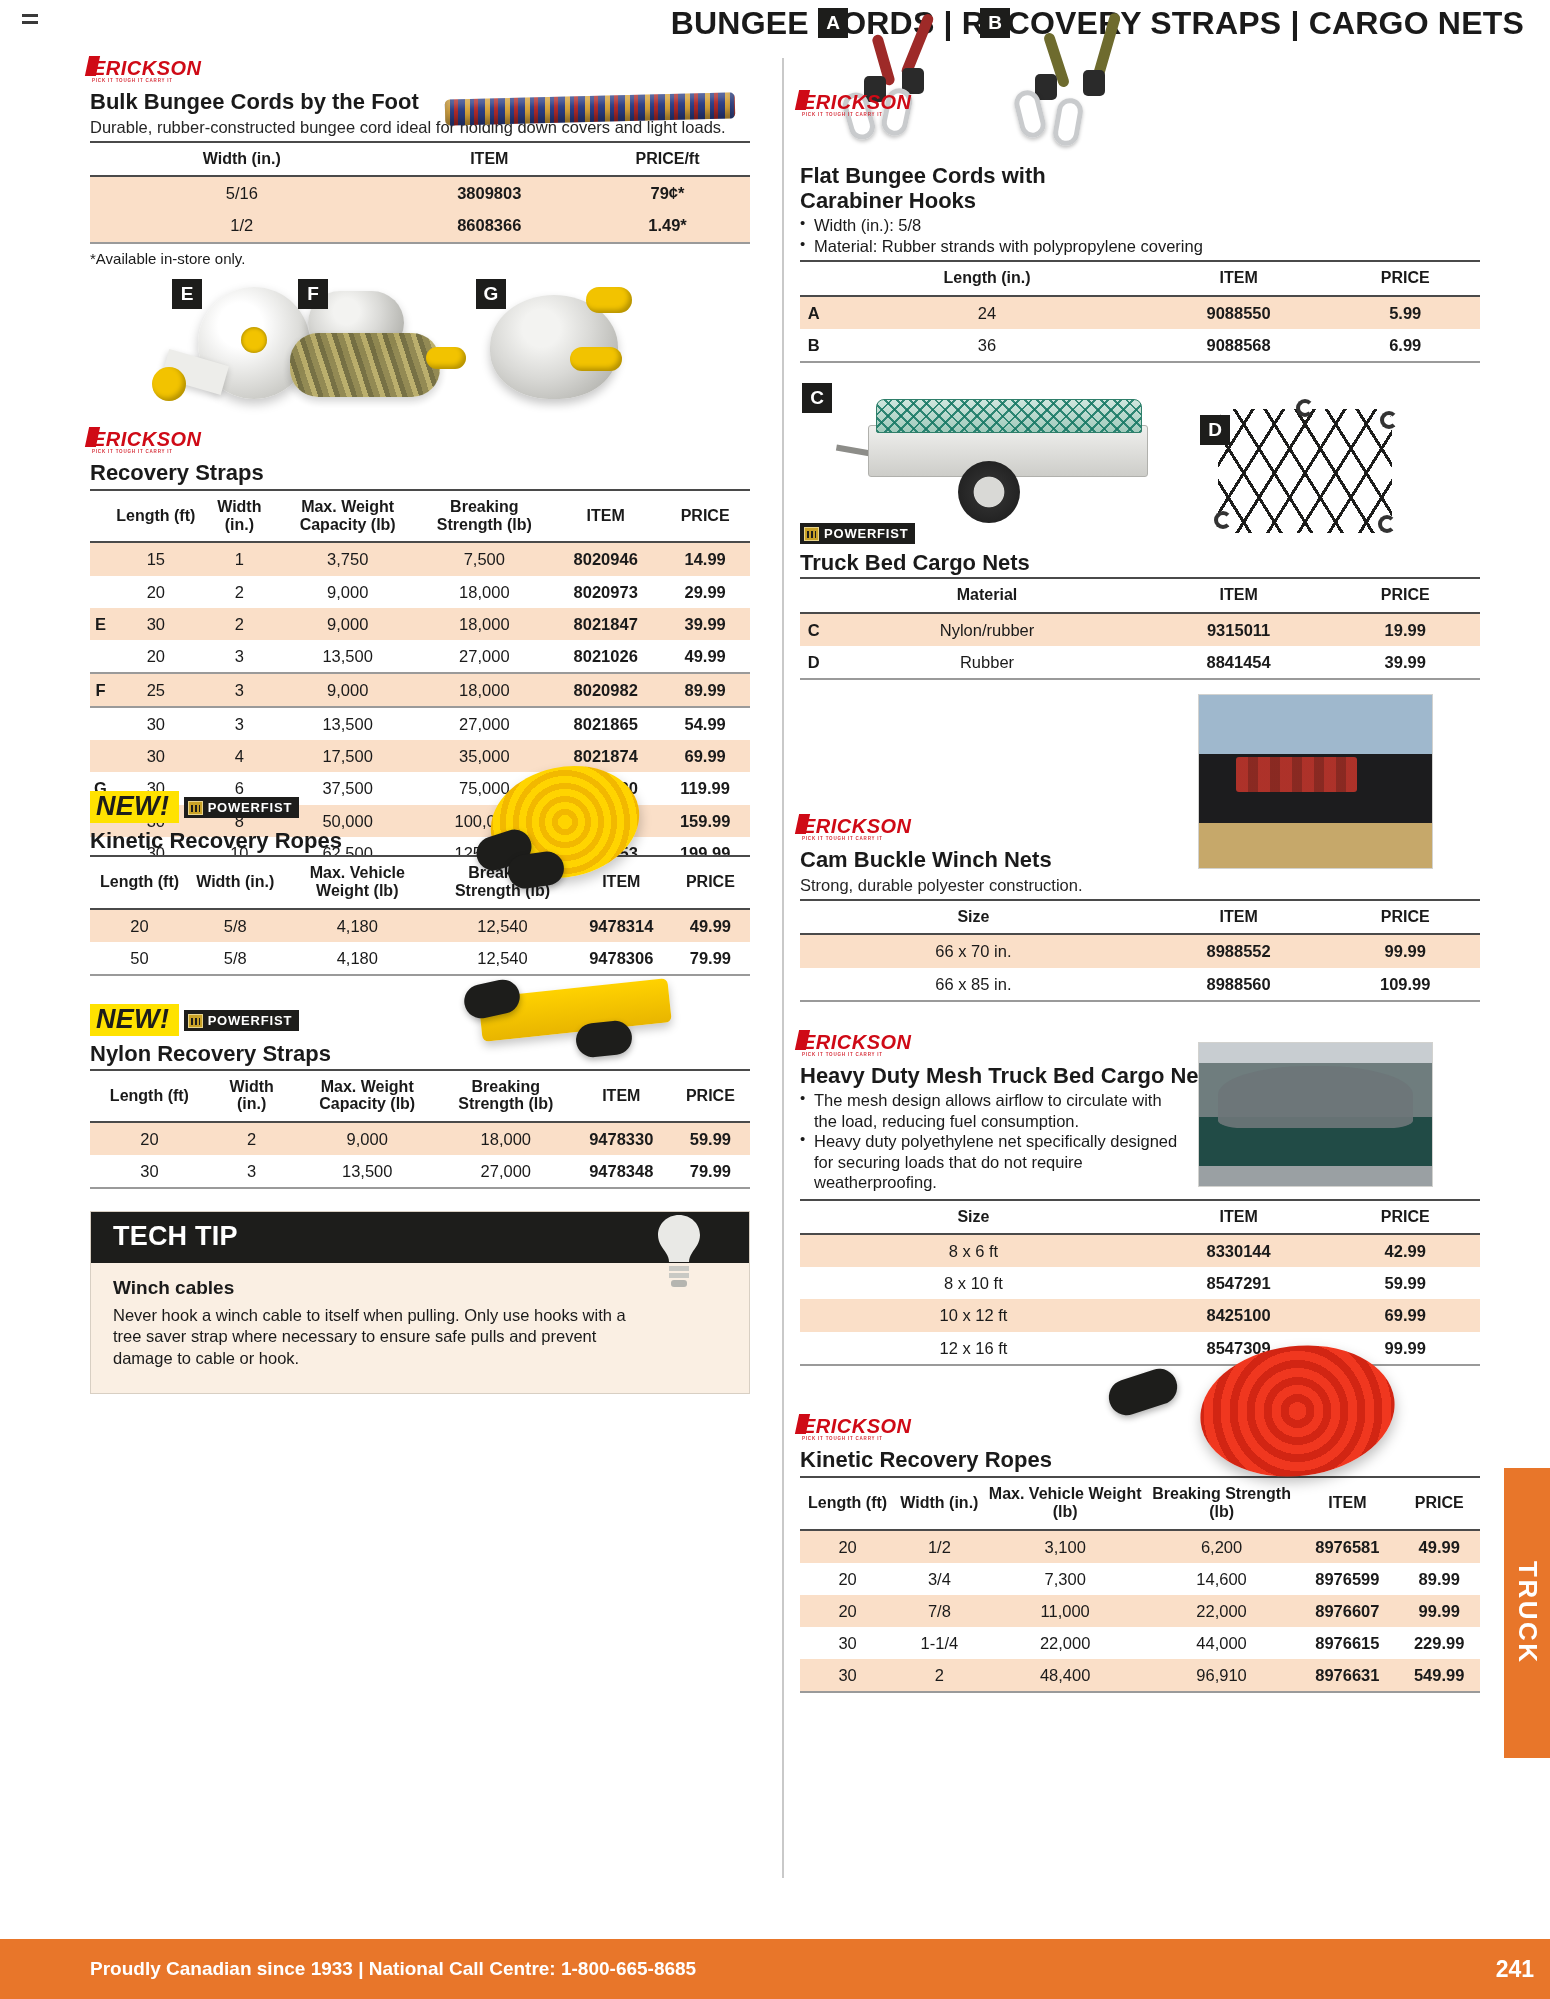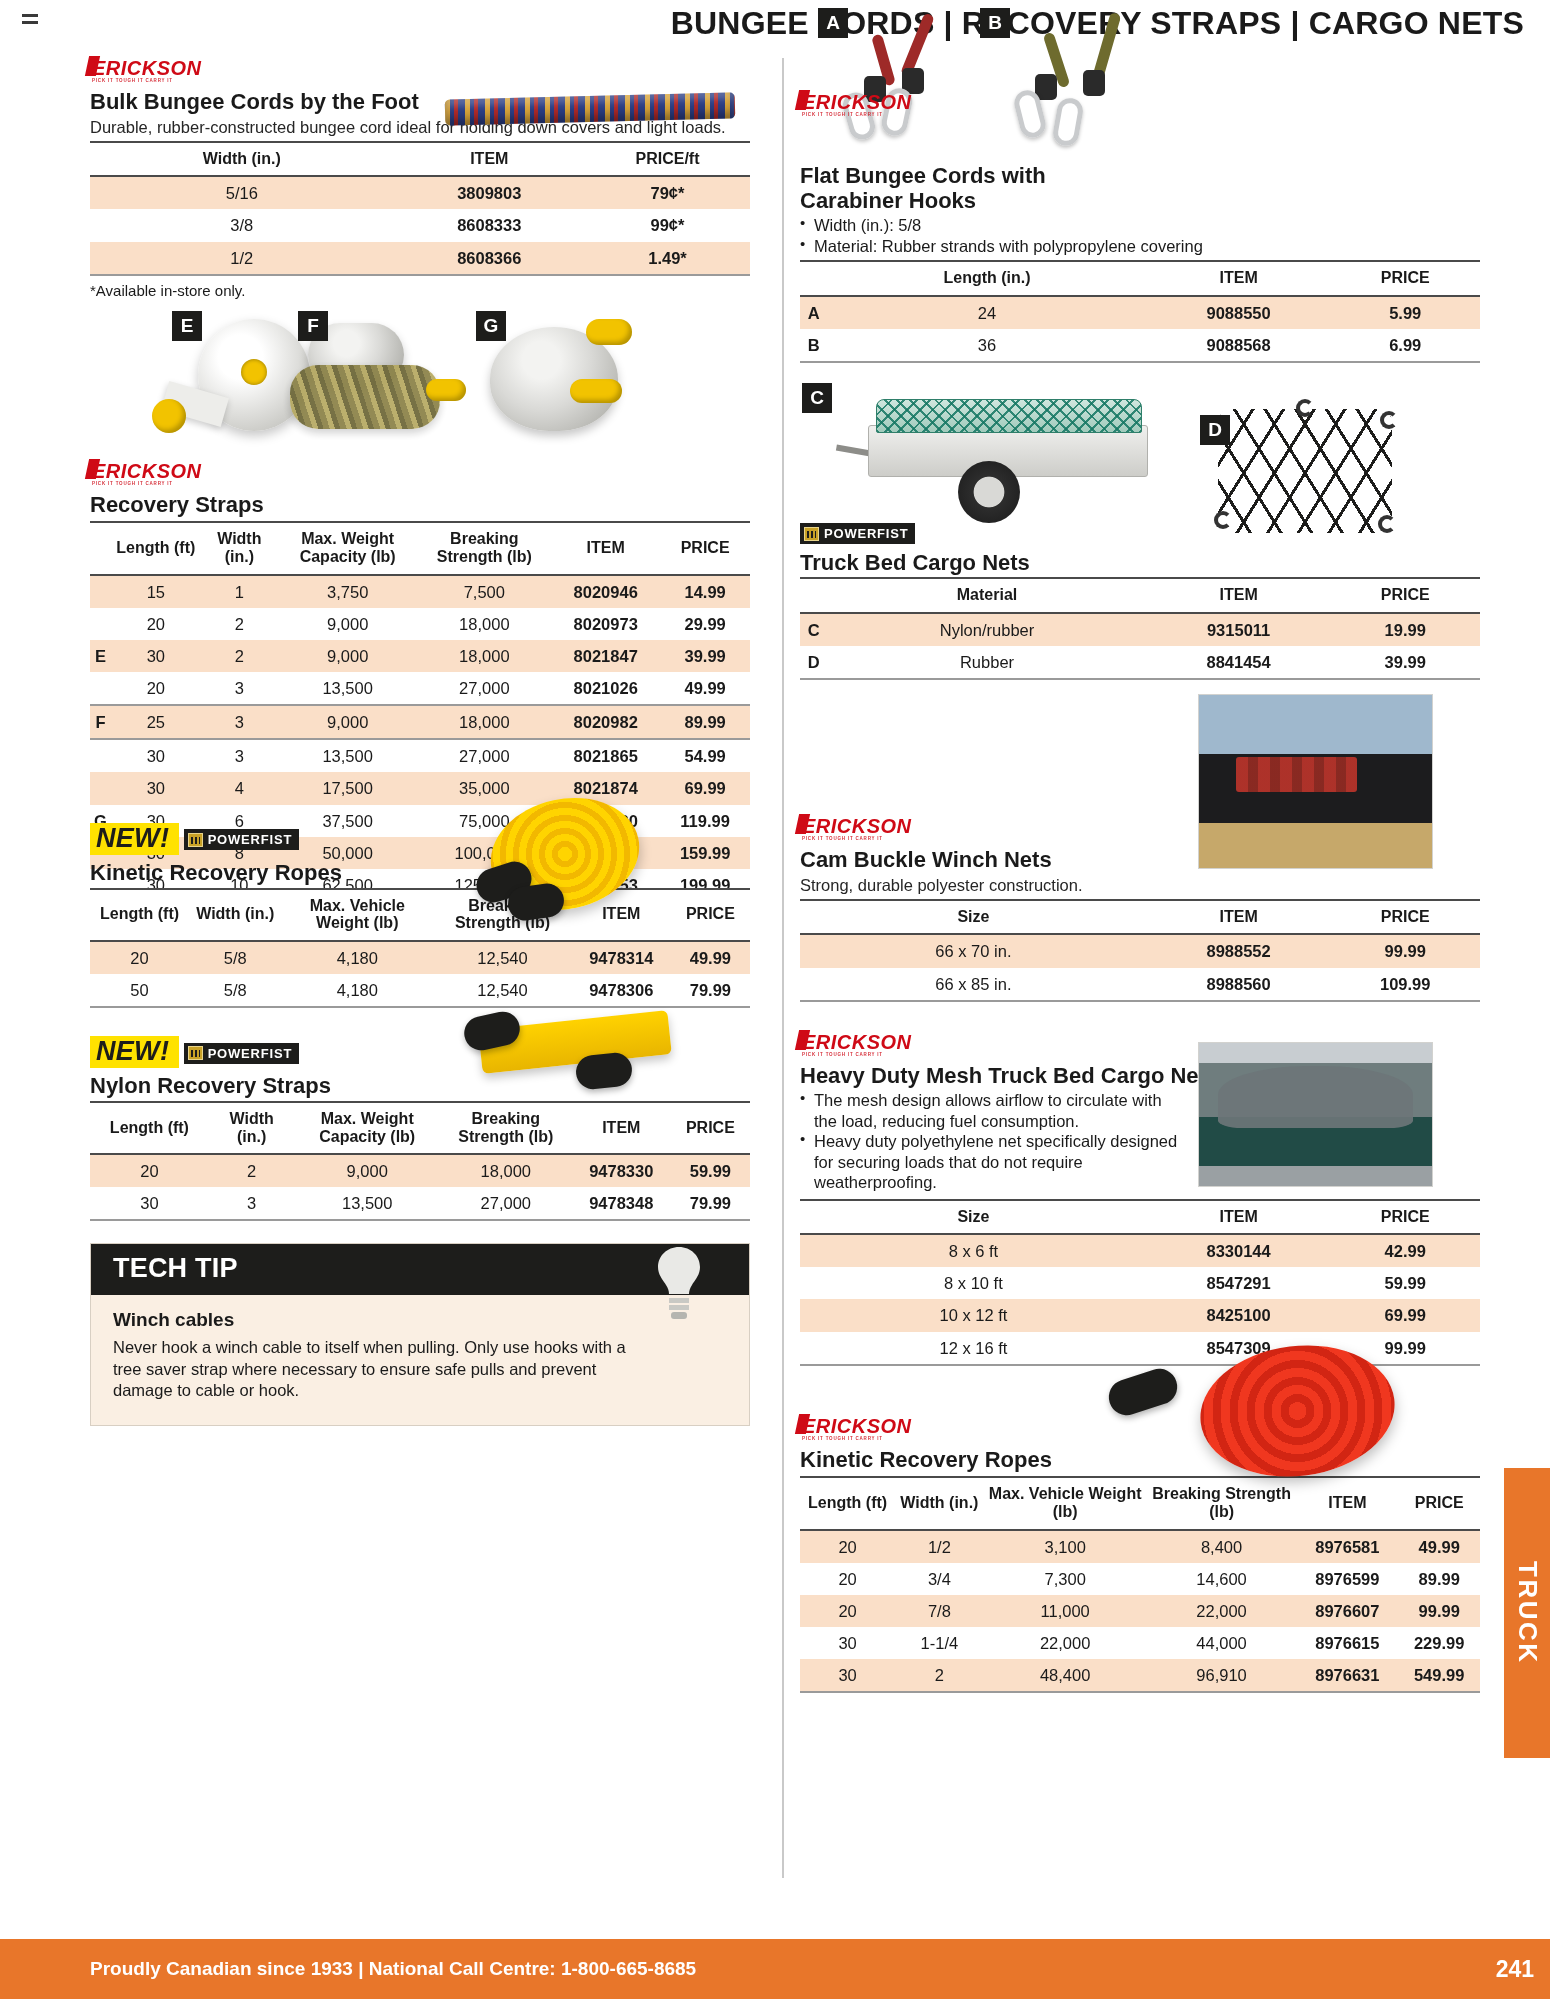--- a/index.html
+++ b/index.html
@@ -311,25 +311,20 @@
             <th style="width:46%">Width (in.)</th>
             <th style="width:29%">ITEM</th>
             <th style="width:25%">PRICE/ft</th>
           </tr>
             </thead>
           <tbody>
             <tr class="alt">
               <td>5/16</td>
               <td class="item">3809803</td>
               <td class="price">79¢*</td>
-            </tr>
-            <tr>
-              <td>3/8</td>
-              <td class="item">8608333</td>
-              <td class="price">99¢*</td>
             </tr>
             <tr class="alt last">
               <td>1/2</td>
               <td class="item">8608366</td>
               <td class="price">1.49*</td>
             </tr>
           </tbody>
         </table>
         <p class="footnote">*Available in-store only.</p>
       </div>
@@ -795,21 +790,21 @@
           <th style="width:22%">Breaking Strength (lb)</th>
           <th style="width:15%">ITEM</th>
           <th style="width:12%">PRICE</th>
         </tr>
           </thead>
         <tbody>
           <tr class="alt">
             <td>20</td>
             <td>1/2</td>
             <td>3,100</td>
-            <td>8,400</td>
+            <td>6,200</td>
             <td class="item">8976581</td>
             <td class="price">49.99</td>
           </tr>
           <tr>
             <td>20</td>
             <td>3/4</td>
             <td>7,300</td>
             <td>14,600</td>
             <td class="item">8976599</td>
             <td class="price">89.99</td>

